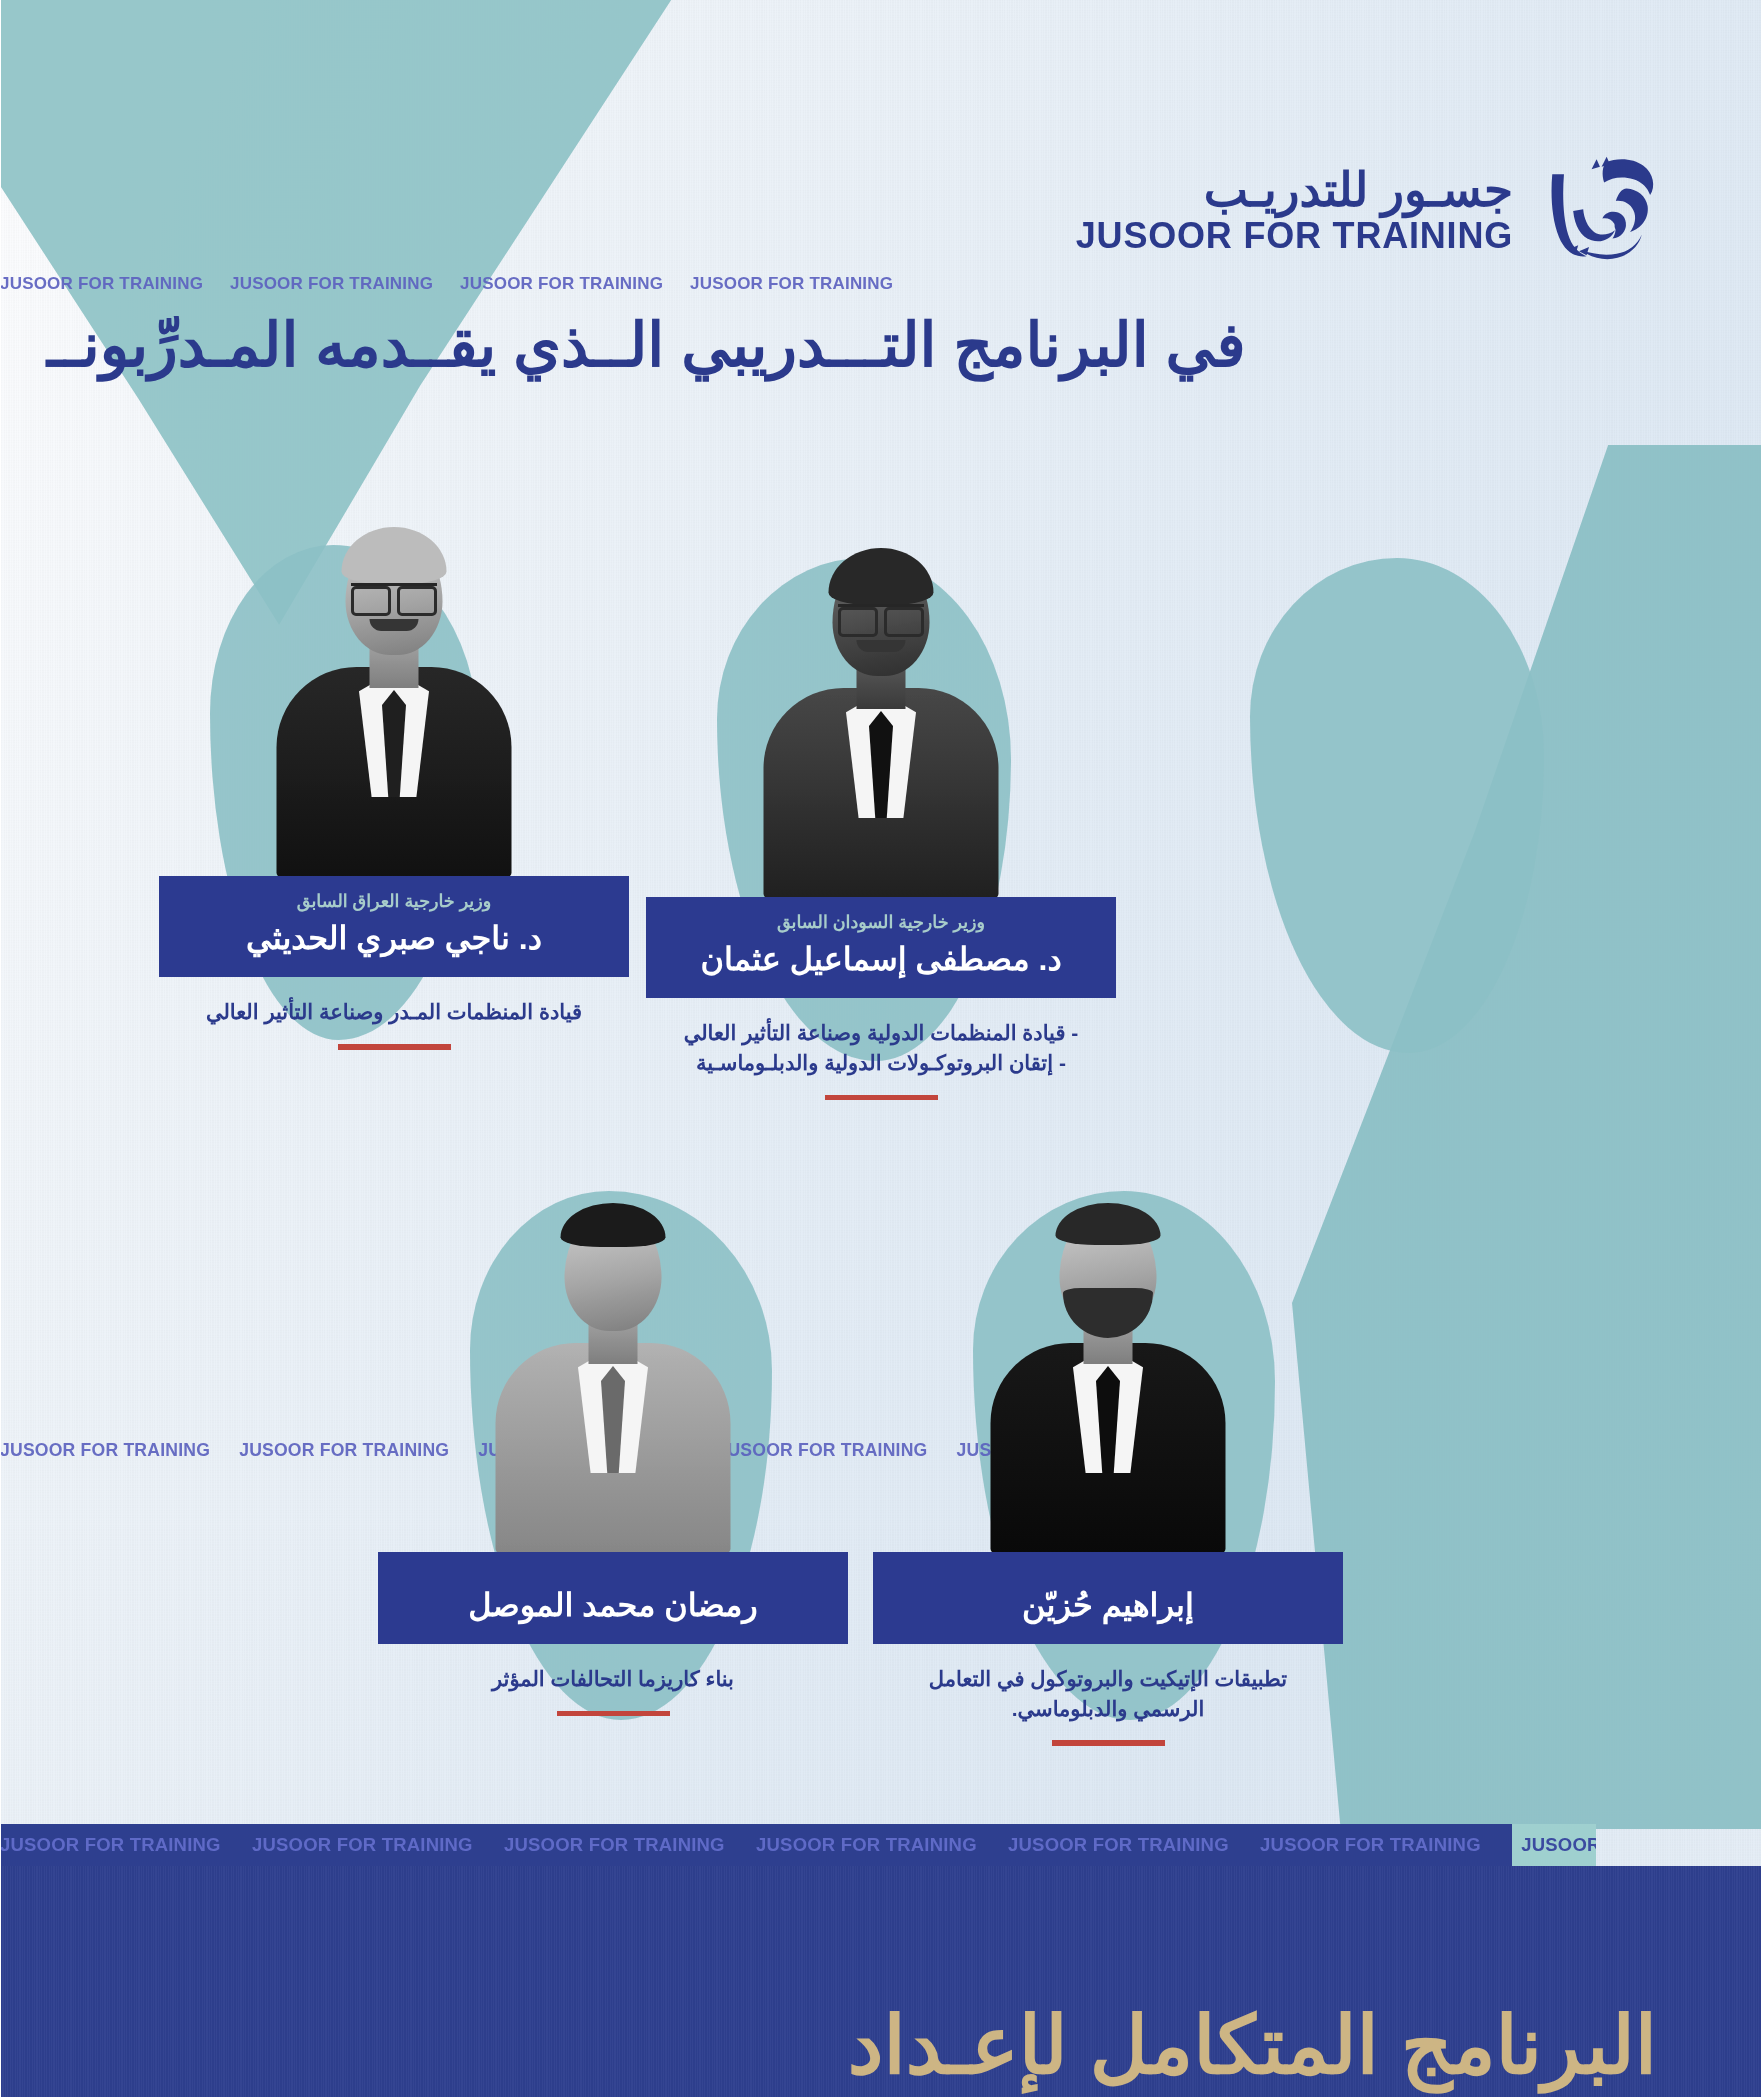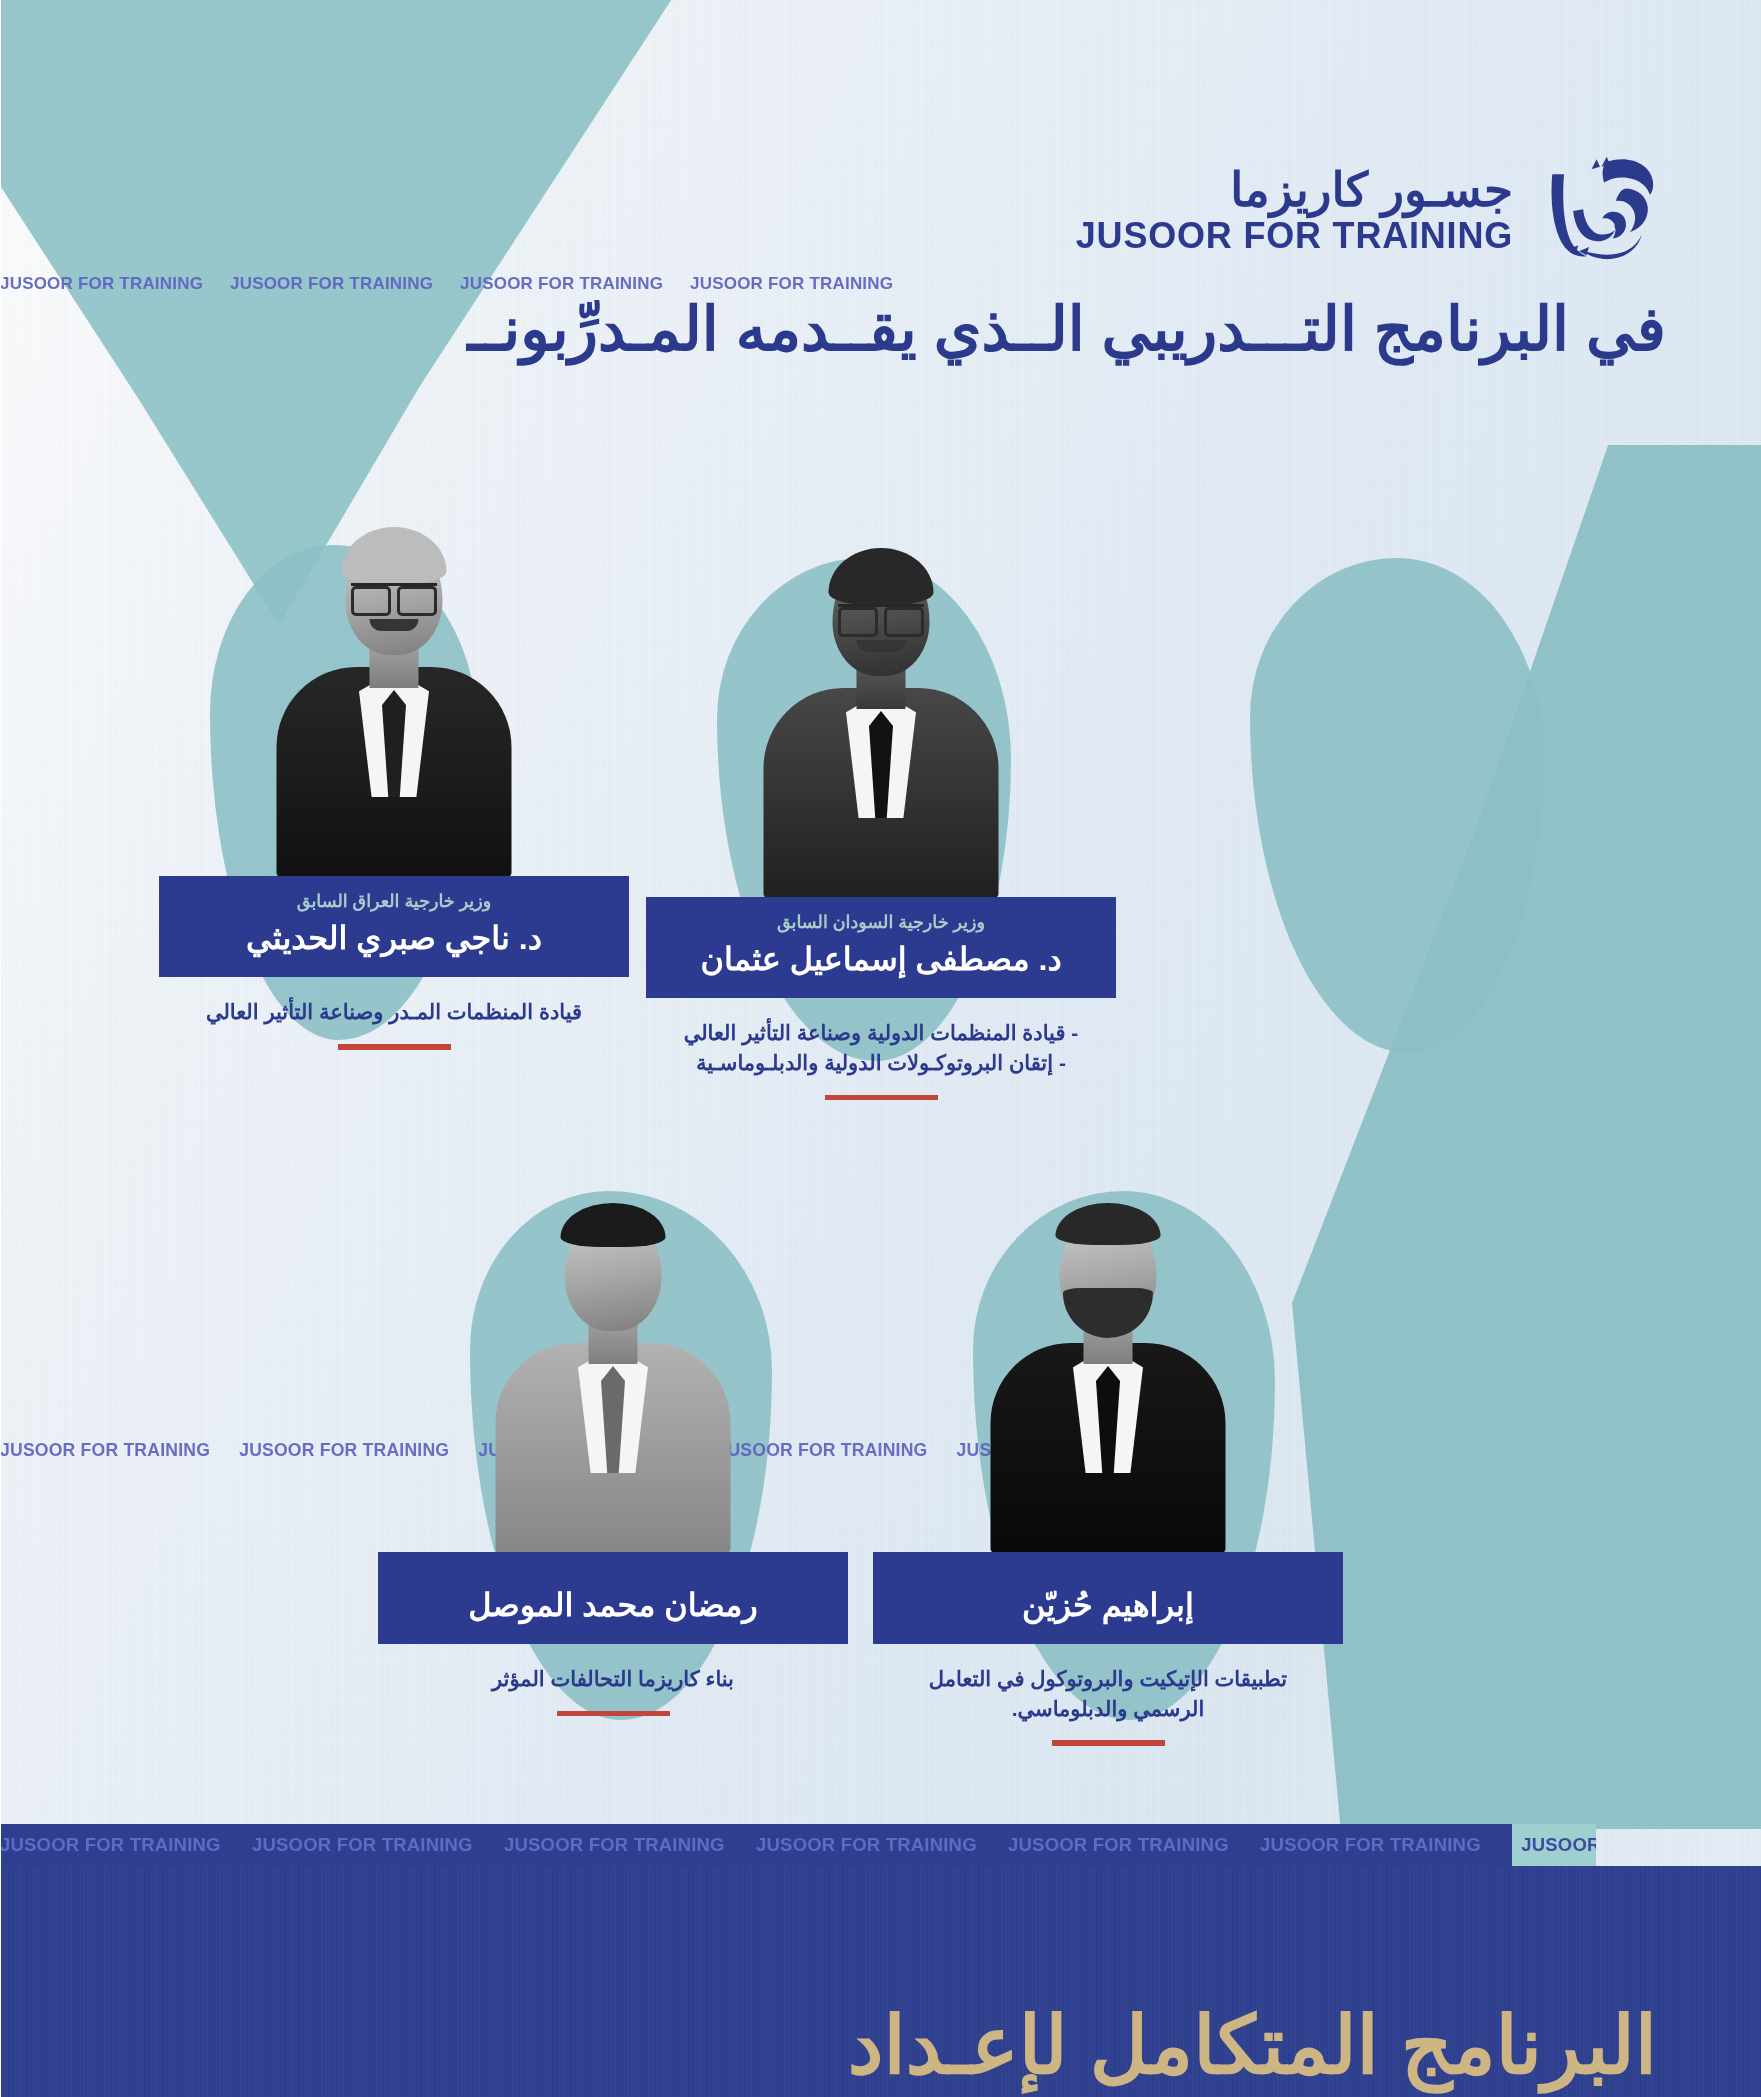--- a/index.html
+++ b/index.html
@@ -123,22 +123,22 @@
 
   
   .register-now {
     position:absolute; left:143px; top:173px;
     font-size:105px; font-weight:700; color:#2b3a8c;
     letter-spacing:-1.7px; line-height:1; direction:rtl;
   }
 
   
   .headline {
-    position:absolute; right:96px; top:294px;
-    width:1619px; text-align:right;
+    position:absolute; right:96px; top:310px;
+    width:1619px; text-align:left;
     font-size:61px; font-weight:700; color:#2b3a8c;
     letter-spacing:-0.8px; line-height:1.18; direction:rtl;
     white-space:nowrap;
   }
 
   
   .speaker {
     position:absolute;
     width:470px;
     direction:rtl;
@@ -307,21 +307,21 @@
         <path d="M200 152 C218 150 232 160 234 178 C236 198 222 214 202 216 C210 204 212 190 206 180 C200 170 190 166 178 168 C182 158 190 154 200 152 Z"></path>
         <circle cx="220" cy="186" r="13"></circle>
         <path d="M128 244 C150 262 184 270 214 262 C244 254 266 232 272 206 C262 230 240 248 212 252 C184 258 152 252 128 244 Z"></path>
         <path d="M152 50 l12 -24 8 18 z"></path>
         <path d="M176 44 l12 -24 8 18 z"></path>
         <path d="M120 232 l-24 10 18 10 z"></path>
         <path d="M146 236 l-24 10 18 10 z"></path>
       </g>
     </svg>
     <div class="logo-words">
-      <div class="logo-ar">جسـور كاريزما</div>
+      <div class="logo-ar">جسـور للتدريـب</div>
       <div class="logo-en">JUSOOR FOR TRAINING</div>
     </div>
   </div>
 
 
   <div class="headline">في البرنامج التـــدريبي الــذي يقــدمه المـدرِّبونــ</div>
 
   <div class="speaker" style="left:159px; top:482px;">
     <div class="photo">
       <div class="person v-grey">

